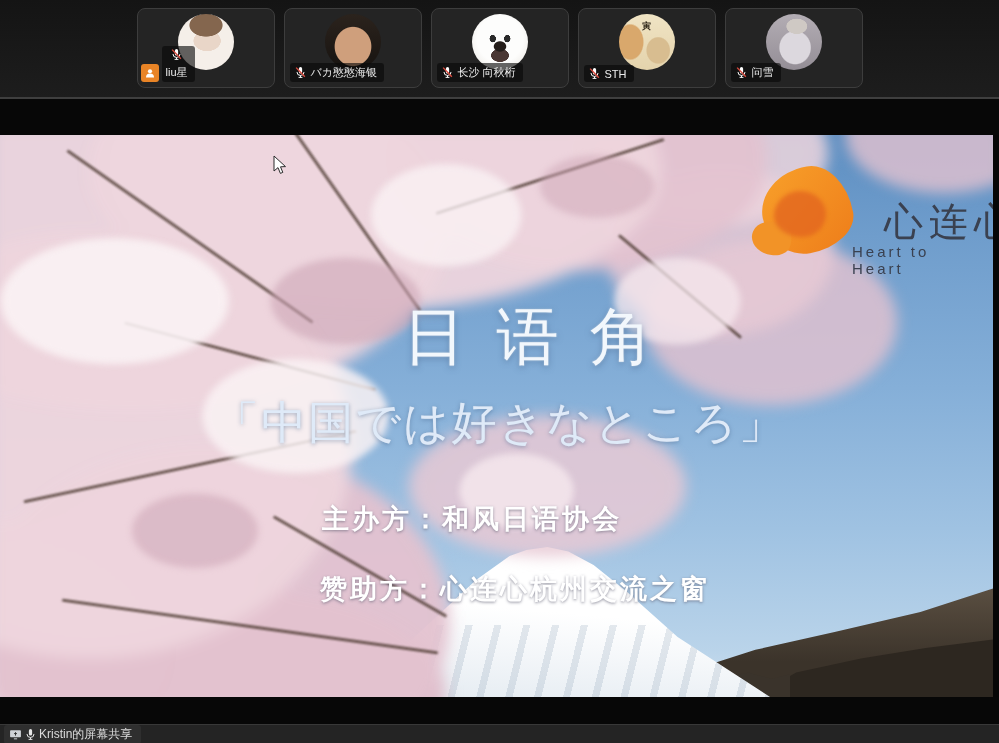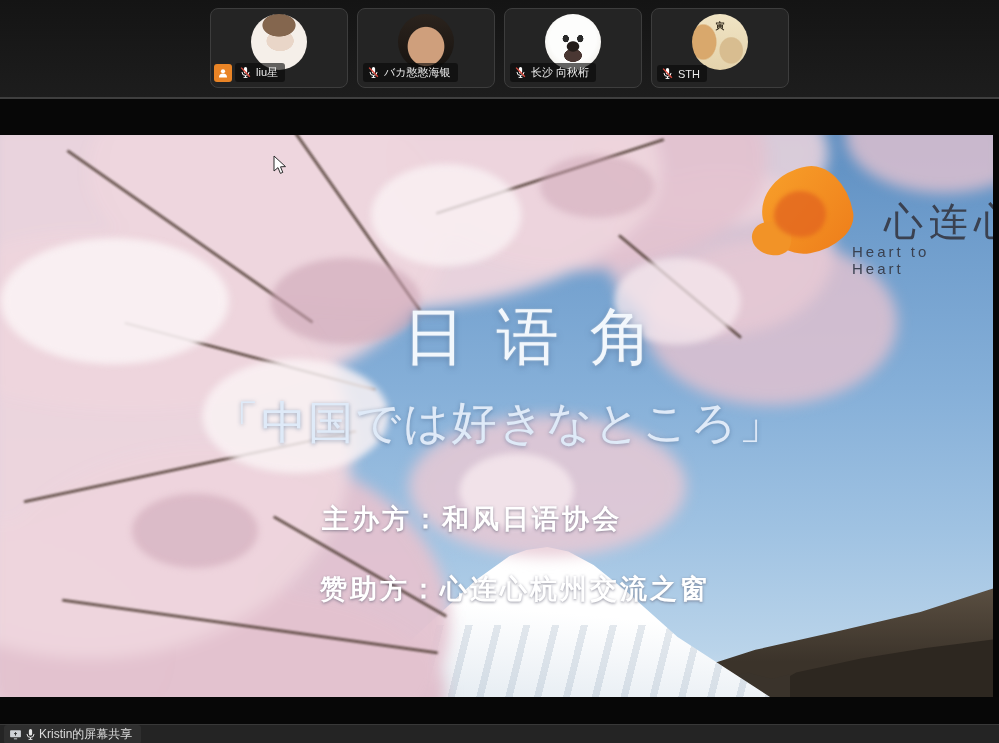--- a/index.html
+++ b/index.html
@@ -63,21 +63,21 @@
     width:78px; height:26px; border-radius:12px 12px 0 0; background:#3a3d35; }
   .vk-collar { position:absolute; left:50%; bottom:4px; transform:translateX(-50%);
     width:0; height:0; border-left:9px solid transparent; border-right:9px solid transparent; border-top:16px solid #ece9e2; }
   .vk-tie { position:absolute; left:50%; bottom:2px; transform:translateX(-50%);
     width:7px; height:16px; background:repeating-linear-gradient(135deg,#5f7f55 0 3px,#ccd3be 3px 5px); }
   .vk-red { position:absolute; right:3px; bottom:8px; width:40px; height:6px; background:#a8554b; }
 
   .name-pill { position:absolute; left:5px; bottom:5px; display:flex; align-items:center; gap:4px;
     background:rgba(8,8,8,.62); border-radius:3px; padding:2px 7px 2px 4px;
     font-size:11px; color:#ececec; white-space:nowrap; }
-  .tile1 .name-pill { left:24px; }
+  .tile1 .name-pill { left:24px;flex-direction:column; }
   .badge-novideo { position:absolute; left:3px; bottom:5px; width:18px; height:18px;
     border-radius:3px; background:#e98426; display:flex; align-items:center; justify-content:center; }
   .micsvg { width:13px; height:13px; flex:0 0 auto; }
 
   
   .slide { position:absolute; top:135px; left:0; width:993px; height:562px; overflow:hidden;
     background:linear-gradient(180deg,#5e8fc2 0%,#6f9dcc 18%,#85afd8 45%,#9fc2e2 70%,#bad4ea 92%,#cfe0ee 100%); }
 
   .mtn-far { position:absolute; right:0; bottom:0; width:330px; height:118px;
     background:linear-gradient(180deg,#5e5244,#3b332a 70%);
@@ -222,20 +222,32 @@
         <svg class="micsvg" viewBox="0 0 24 24">
             <path d="M12 2a3 3 0 0 1 3 3v6a3 3 0 0 1-6 0V5a3 3 0 0 1 3-3z" fill="#fff"></path>
             <path d="M5.5 11a6.5 6.5 0 0 0 13 0" stroke="#fff" stroke-width="1.8" fill="none"></path>
             <path d="M12 17.5V21M8.5 21h7" stroke="#fff" stroke-width="1.8"></path>
             <path d="M4 3L20 20" stroke="#d94b3f" stroke-width="2.6"></path>
           </svg>
         <span>STH</span>
       </div>
     </div>
 
+    <div class="tile">
+      <div class="avatar av-wen"></div>
+      <div class="name-pill">
+        <svg class="micsvg" viewBox="0 0 24 24">
+            <path d="M12 2a3 3 0 0 1 3 3v6a3 3 0 0 1-6 0V5a3 3 0 0 1 3-3z" fill="#fff"></path>
+            <path d="M5.5 11a6.5 6.5 0 0 0 13 0" stroke="#fff" stroke-width="1.8" fill="none"></path>
+            <path d="M12 17.5V21M8.5 21h7" stroke="#fff" stroke-width="1.8"></path>
+            <path d="M4 3L20 20" stroke="#d94b3f" stroke-width="2.6"></path>
+          </svg>
+        <span>问雪</span>
+      </div>
+    </div>
 
   </div>
 
   <div class="strip-divider"></div>
   <div class="black-top"></div>
 
   <div class="slide">
     <div class="mtn-far"></div>
     <div class="mtn-near"></div>
     <div class="trees-base"></div>

